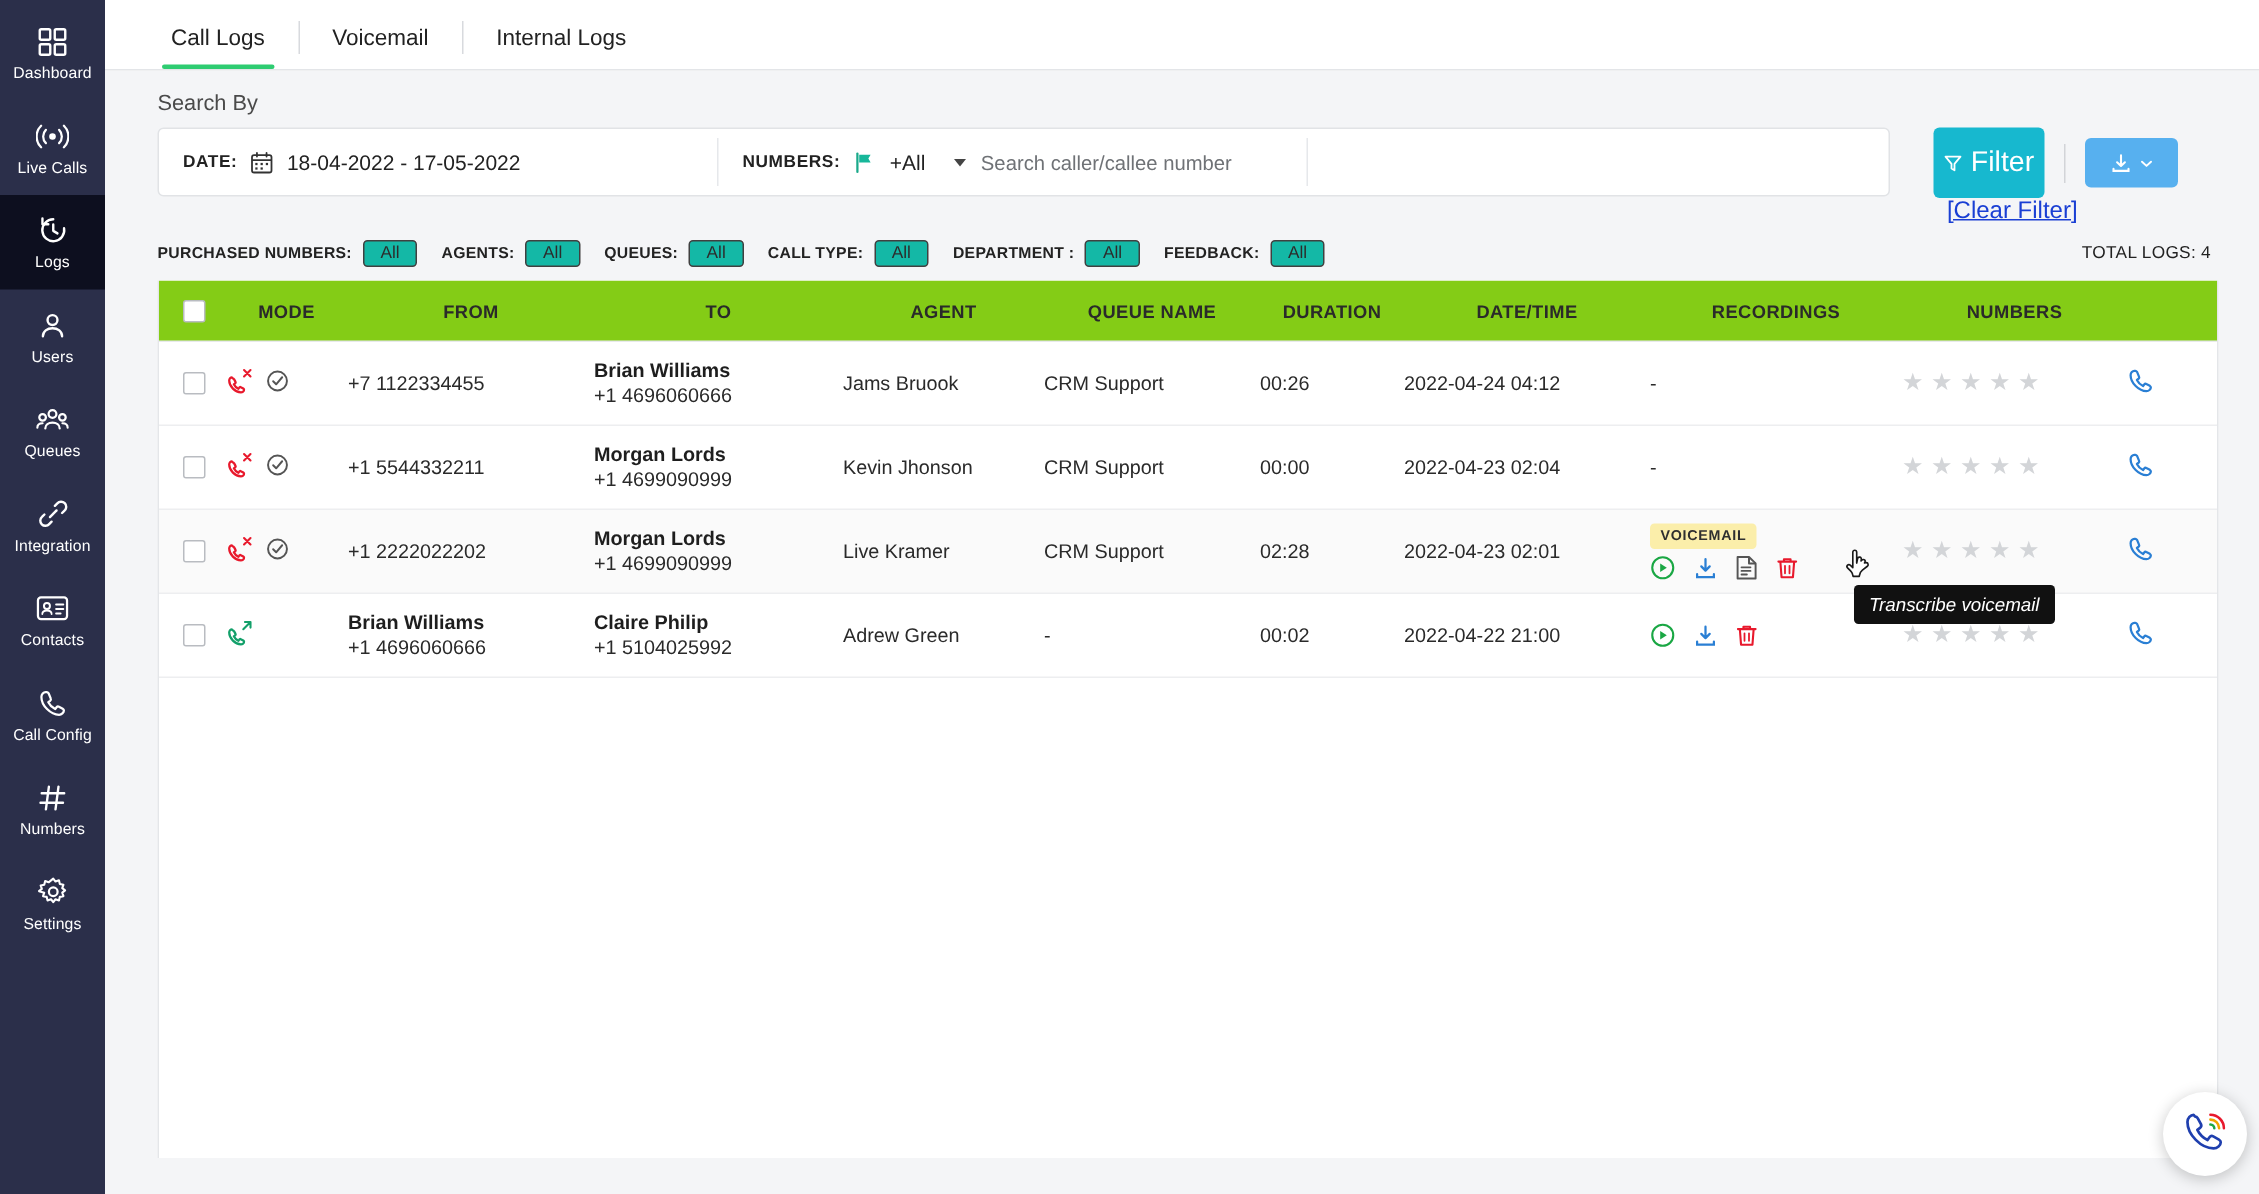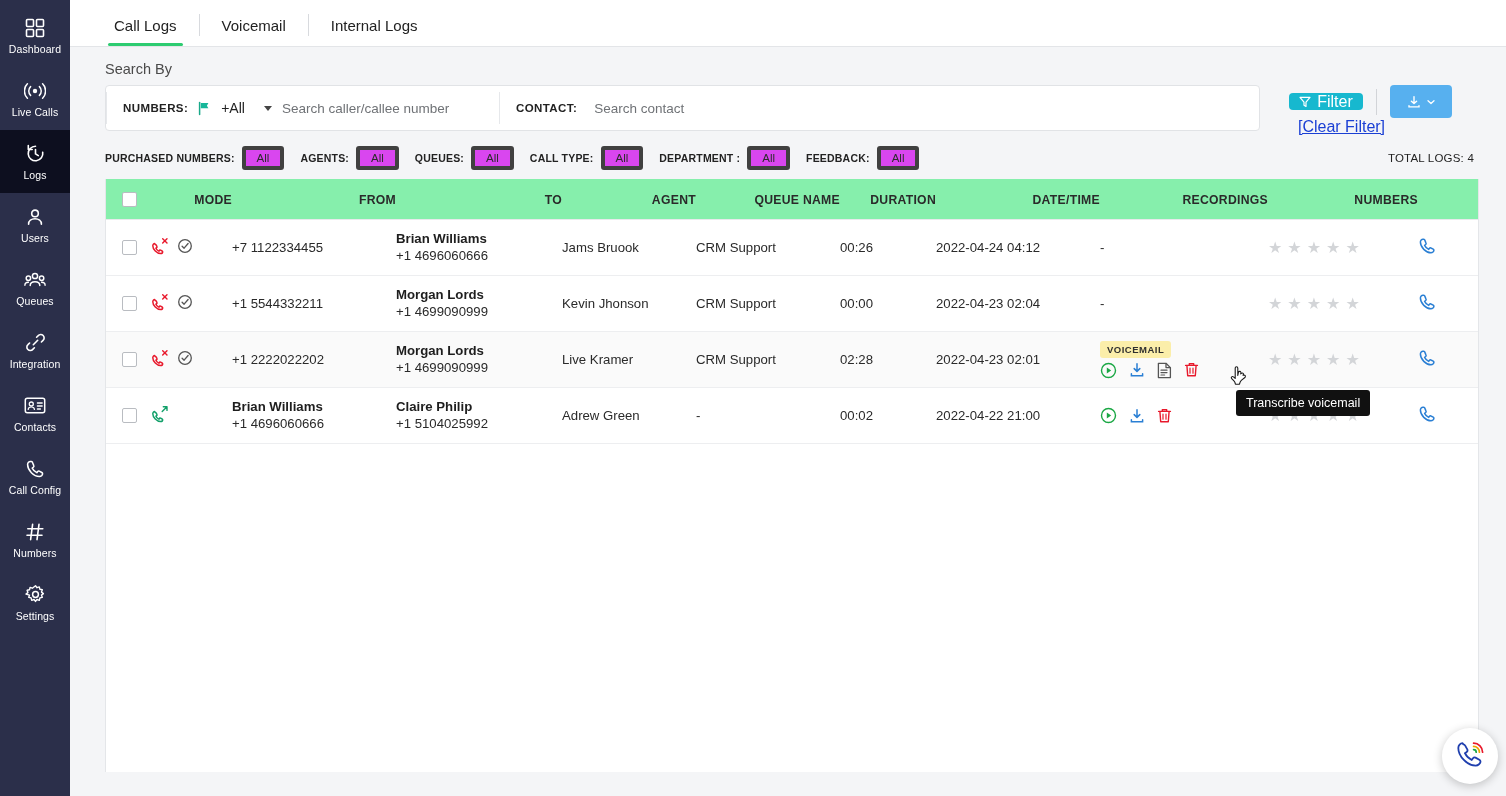--- a/index.html
+++ b/index.html
@@ -95,22 +95,22 @@
     margin-right: 1px;
   }
 
   .filter-actions {
     display: flex; flex-direction: column; align-items: center;
     margin-left: 18px; width: 185px;
   }
   .fa-row { display: flex; align-items: center; gap: 0; }
   .btn-filter {
     background: #17b8cf; color: #fff; border: none; border-radius: 4px;
-    height: 17px; width: 74px;
-    font-size: 16px; font-family: inherit;
+    height: 47px; width: 74px;
+    font-size: 19px; font-family: inherit;
     display: flex; align-items: center; justify-content: center; gap: 6px;
     cursor: pointer;
   }
   .vbar { width: 1px; height: 26px; background: #d2d4d8; margin: 0 13px; }
   .btn-export {
     background: #57b0ef; color: #fff; border: none; border-radius: 4px;
     height: 33px; width: 62px;
     display: flex; align-items: center; justify-content: center; gap: 5px;
     cursor: pointer;
   }
@@ -122,44 +122,44 @@
   
   .pill-row {
     display: flex; align-items: center;
     padding: 10px 0 9px 35px; gap: 7px; flex-wrap: nowrap;
   }
   .pill-label {
     font-size: 10.5px; font-weight: bold; color: #222;
     letter-spacing: .2px; white-space: nowrap;
   }
   .pill {
-    background: #d946ef; border: 4px solid #404040; border-radius: 3px;
+    background: #14b8a6; border: 1px solid #404040; border-radius: 3px;
     font-size: 11.5px; color: #2c2c2c;
     padding: 2px 11px; min-width: 30px; text-align: center;
     cursor: pointer; margin-right: 9px;
   }
   .total-logs {
     margin-left: auto; margin-right: 40px;
     font-size: 11.5px; font-weight: normal; color: #222; letter-spacing: .2px;
     white-space: nowrap;
   }
 
   
   .table-panel {
     margin: 0 35px; background: #ffffff;
     border: 1px solid #e4e6e9; border-top: none;
     height: 598px;
     overflow: hidden;
   }
   table.logs { width: 100%; border-collapse: collapse; table-layout: fixed; }
   table.logs thead th {
-    background: #86efac;
+    background: #84cc16;
     font-size: 12.2px; font-weight: bold; color: #2a2a2a;
     letter-spacing: .3px;
-    text-align: right; padding: 13px 0 12px 0;
+    text-align: center; padding: 13px 0 12px 0;
     border-bottom: 1px solid #e8eaec;
   }
   table.logs tbody td {
     padding: 0; height: 56px;
     font-size: 13.2px; color: #2a2a2a;
     border-bottom: 1px solid #edeef0;
     vertical-align: middle;
   }
   tr.highlight td { background: #fafafa; }
 
@@ -192,21 +192,21 @@
   .rec-icons span { cursor: pointer; display: inline-flex; }
   .stars { display: flex; gap: 5px; color: #d3d5d8; font-size: 16px; letter-spacing: 0; }
   .star { cursor: pointer; line-height: 16px; }
   .act-phone { cursor: pointer; display: inline-flex; }
 
   
   .tooltip {
     position: absolute; left: 1166px; top: 390px;
     background: #111; color: #fff;
     font-size: 12.5px; padding: 6px 10px; border-radius: 3px;
-    white-space: nowrap; z-index: 40;
+    white-space: nowrap; z-index: 40; font-style: italic;
   }
   
   .cursor { position: absolute; left: 1159px; top: 366px; z-index: 45; pointer-events: none; }
 
   
   .fab {
     position: absolute; right: 16px; bottom: 12px;
     width: 56px; height: 56px; border-radius: 50%;
     background: #ffffff; box-shadow: 0 2px 10px rgba(0,0,0,.22);
     display: flex; align-items: center; justify-content: center;
@@ -341,42 +341,54 @@
       <div class="tab">Voicemail</div>
       <div class="tab-sep"></div>
       <div class="tab">Internal Logs</div>
     </div>
 
     <div class="searchby-title">Search By</div>
 
     <div class="filters-row">
       <div class="search-card">
 
+        <div class="sc-seg seg-date">
+          <span class="sc-label">DATE:</span>
+          <span style="display:inline-flex;">
+            <svg width="15" height="15" viewBox="0 0 15 15" fill="none">
+                <rect x="1" y="2.4" width="13" height="11.6" rx="1.4" stroke="#333" stroke-width="1.2"></rect>
+                <path d="M1 5.8h13" stroke="#333" stroke-width="1.2"></path>
+                <path d="M4.3 1v2.4M10.7 1v2.4" stroke="#333" stroke-width="1.2" stroke-linecap="round"></path>
+                <rect x="3.2" y="7.6" width="1.5" height="1.5" fill="#333"></rect>
+                <rect x="6.7" y="7.6" width="1.5" height="1.5" fill="#333"></rect>
+                <rect x="10.2" y="7.6" width="1.5" height="1.5" fill="#333"></rect>
+                <rect x="3.2" y="10.6" width="1.5" height="1.5" fill="#333"></rect>
+                <rect x="6.7" y="10.6" width="1.5" height="1.5" fill="#333"></rect>
+              </svg>
+          </span>
+          <span class="sc-value">18-04-2022 - 17-05-2022</span>
+        </div>
 
         <div class="sc-divider"></div>
 
         <div class="sc-seg seg-num">
           <span class="sc-label">NUMBERS:</span>
           <span style="display:inline-flex;">
             <svg width="15" height="15" viewBox="0 0 15 15" fill="none">
                 <path d="M2.6 1.4v12.2" stroke="#1aa98a" stroke-width="1.5" stroke-linecap="round"></path>
                 <path d="M3.8 2.1h7.6l-1.5 2.6 1.5 2.6H3.8z" fill="#17b79a"></path>
               </svg>
           </span>
           <span class="sc-value">+All</span>
           <span class="caret-dn" style="margin-left:10px;"></span>
           <span class="sc-ph">Search caller/callee number</span>
         </div>
 
         <div class="sc-divider"></div>
 
-        <div class="sc-seg seg-contact">
-          <span class="sc-label">CONTACT:</span>
-          <span class="sc-ph" style="margin-left:8px;">Search contact</span>
-        </div>
       </div>
 
       <div class="filter-actions">
         <div class="fa-row">
           <button class="btn-filter">
             <span style="display:inline-flex;">
               <svg width="12" height="12" viewBox="0 0 12 12" fill="none">
                   <path d="M1 1.4h10L7 6.2v4.3L5 9.3V6.2z" stroke="#fff" stroke-width="1.2" stroke-linejoin="round"></path>
                 </svg>
             </span>

